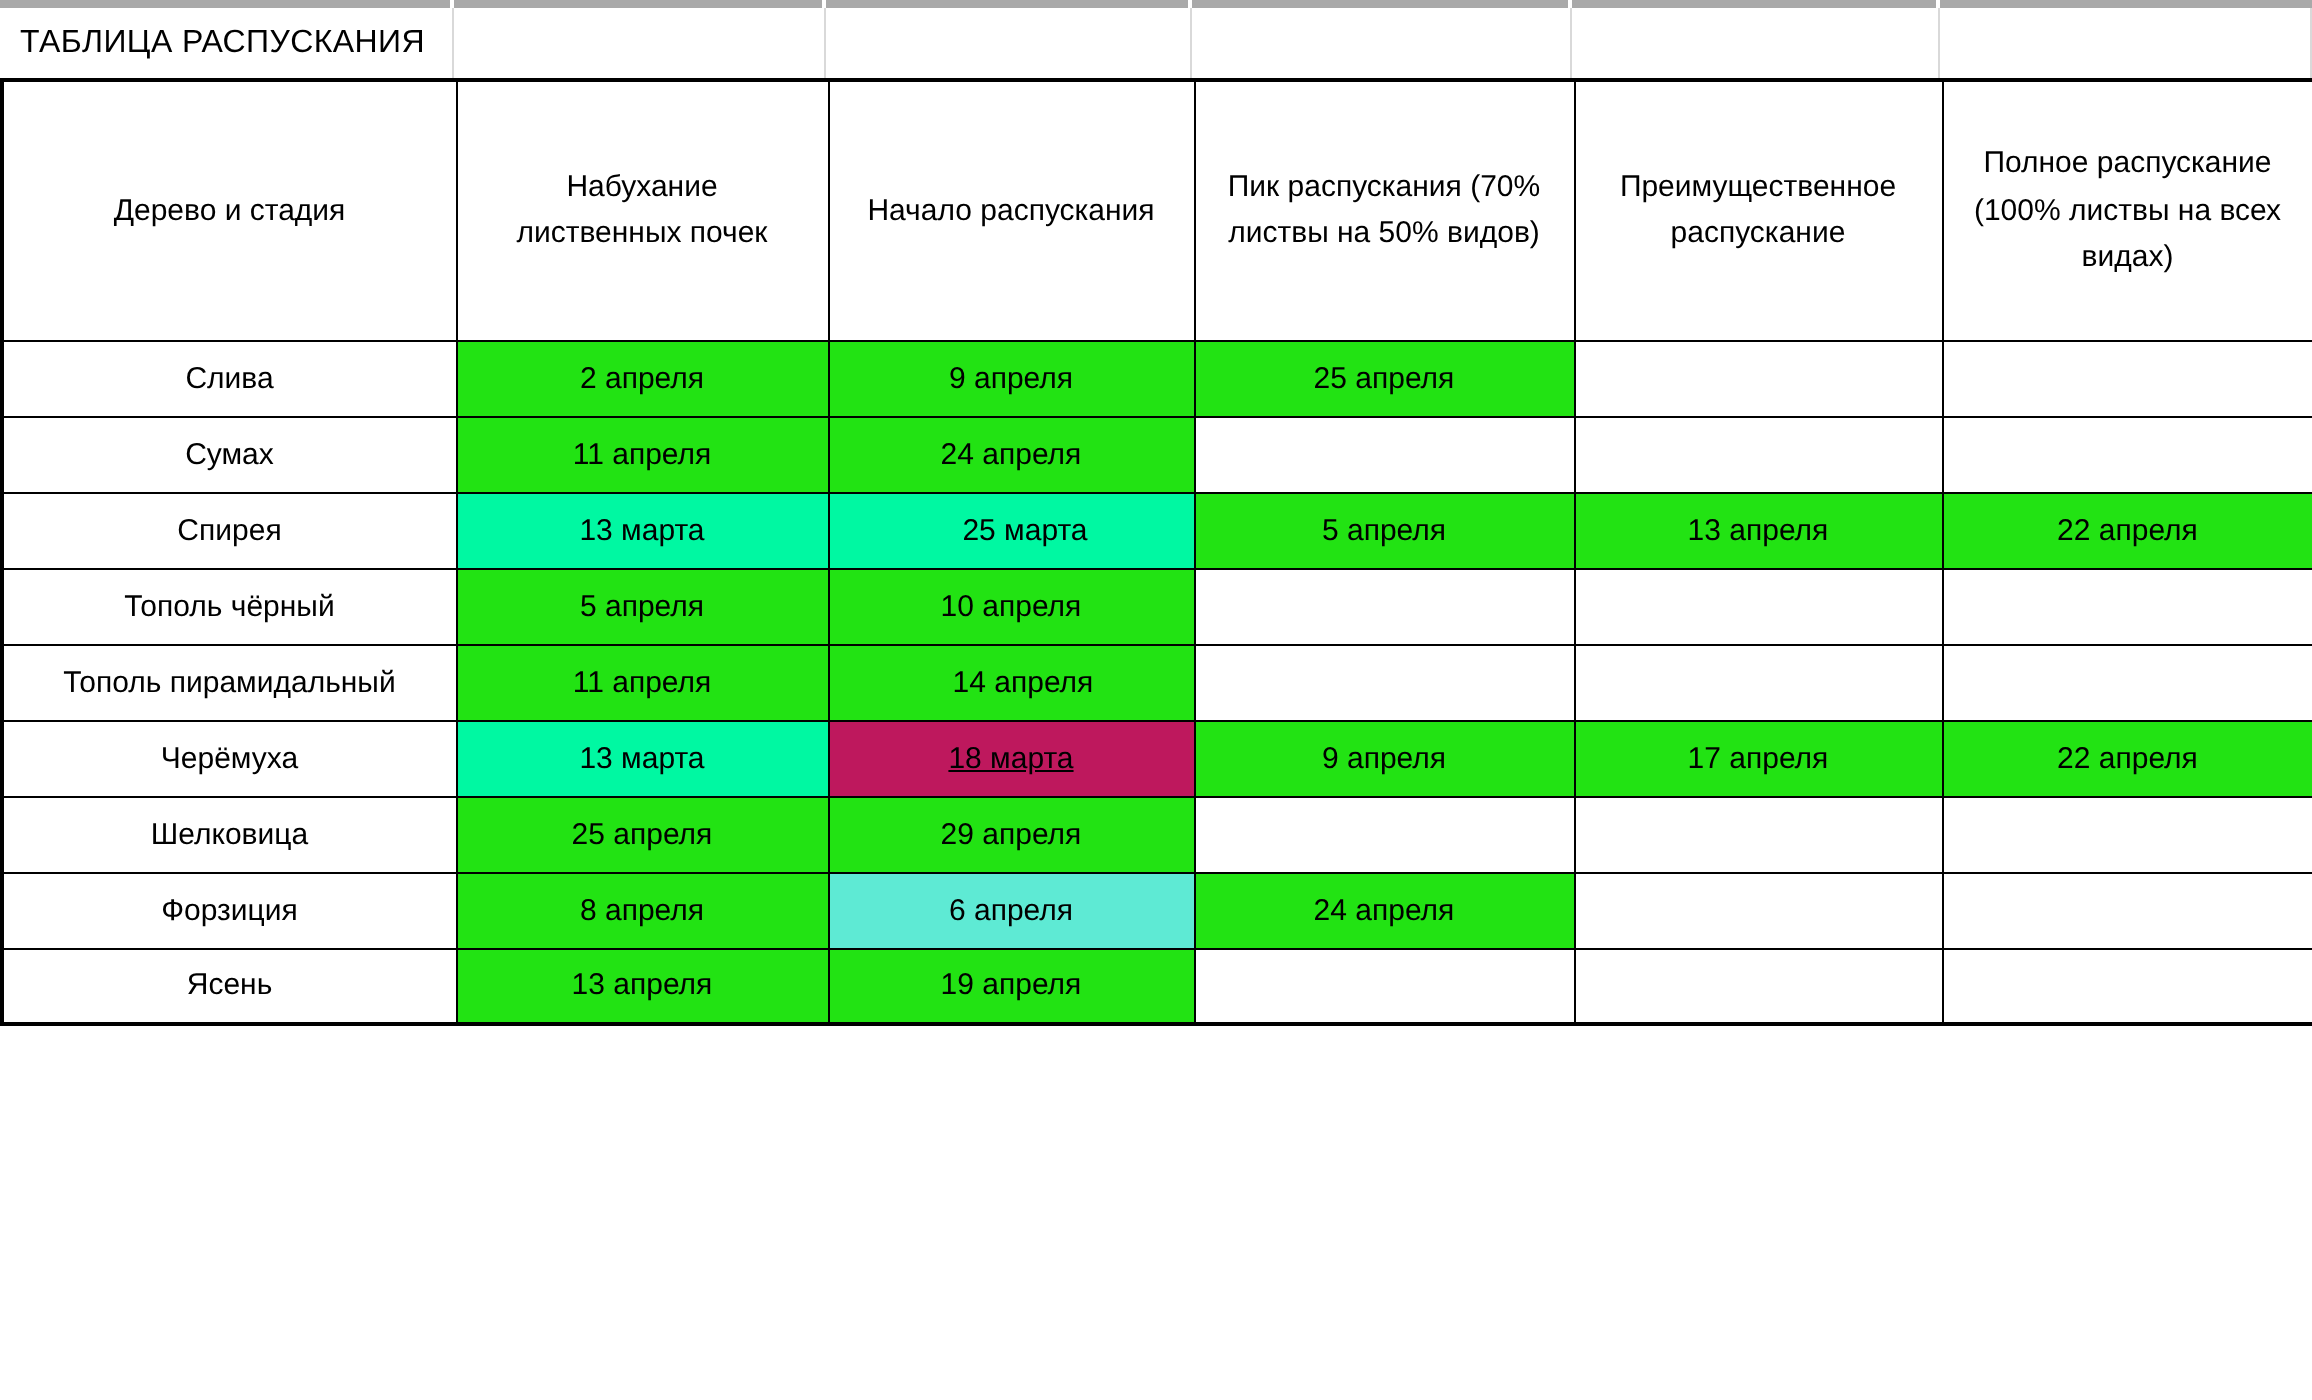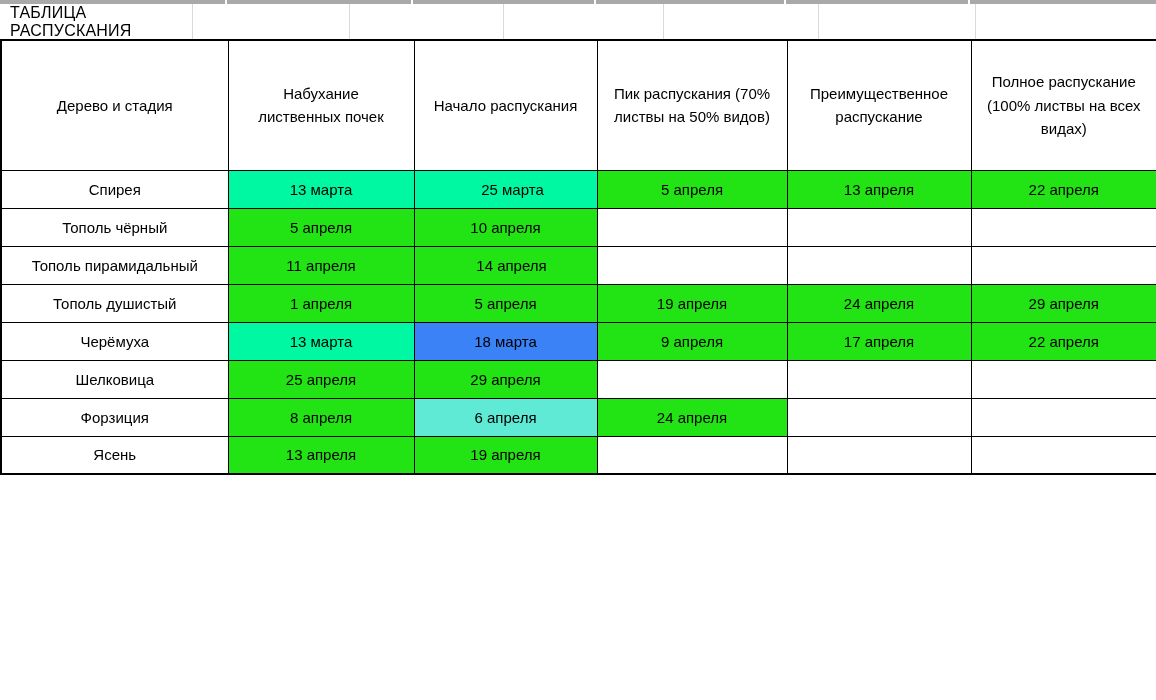--- a/index.html
+++ b/index.html
@@ -5,21 +5,21 @@
   html,body{margin:0;padding:0;background:#fff;}
   .screen{
     width:1156px;height:700px;overflow:hidden;position:relative;
     background:#fff;font-family:"Liberation Sans",sans-serif;color:#000;
   }
   
   .top-strip{display:flex;height:4px;width:1156px;}
   .top-strip .seg{background:#a9a9a9;box-sizing:border-box;border-right:2px solid #fff;height:4px;}
   .top-strip .seg:last-child{border-right:none;}
   
-  .title-row{display:flex;height:35px;width:976px;border-bottom:0;}
+  .title-row{display:flex;height:35px;width:1156px;border-bottom:0;}
   .title-row .seg{box-sizing:border-box;border-right:1px solid #d9d9d9;height:35px;display:flex;align-items:center;}
   .title-row .seg:first-child{padding-left:10px;}
   .title-row .title-text{font-size:16px;letter-spacing:0.2px;}
   .c1{width:227px}.c2{width:186px}.c3{width:183px}.c4{width:190px}.c5{width:184px}.c6{width:186px}
   
   table{border-collapse:collapse;table-layout:fixed;width:1156px;border:2px solid #000;}
   th,td{border:1px solid #000;box-sizing:border-box;overflow:hidden;}
   thead tr{height:130px;}
   th{font-weight:normal;font-size:15px;line-height:1.55;text-align:center;padding:2px 12px;background:#fff;vertical-align:middle;}
   tbody tr{height:38px;}
@@ -64,20 +64,36 @@
         <th>Дерево и стадия</th>
         <th>Набухание лиственных почек</th>
         <th>Начало распускания</th>
         <th>Пик распускания (70% листвы на 50% видов)</th>
         <th>Преимущественное распускание</th>
         <th>Полное распускание (100% листвы на всех видах)</th>
       </tr>
     </thead>
     <tbody>
         <tr>
+          <td>Слива</td>
+          <td style="background: rgb(34, 227, 19);">2 апреля</td>
+          <td style="background: rgb(34, 227, 19);">9 апреля</td>
+          <td style="background: rgb(34, 227, 19);">25 апреля</td>
+          <td></td>
+          <td></td>
+        </tr>
+        <tr>
+          <td>Сумах</td>
+          <td style="background: rgb(34, 227, 19);">11 апреля</td>
+          <td style="background: rgb(34, 227, 19);">24 апреля</td>
+          <td></td>
+          <td></td>
+          <td></td>
+        </tr>
+        <tr>
           <td>Спирея</td>
           <td style="background: rgb(0, 248, 162);">13 марта</td>
           <td style="background: rgb(0, 248, 162); padding-left: 18px;">25 марта</td>
           <td style="background: rgb(34, 227, 19);">5 апреля</td>
           <td style="background: rgb(34, 227, 19);">13 апреля</td>
           <td style="background: rgb(34, 227, 19);">22 апреля</td>
         </tr>
         <tr>
           <td>Тополь чёрный</td>
           <td style="background: rgb(34, 227, 19);">5 апреля</td>
@@ -88,31 +104,23 @@
         </tr>
         <tr>
           <td>Тополь пирамидальный</td>
           <td style="background: rgb(34, 227, 19);">11 апреля</td>
           <td style="background: rgb(34, 227, 19); padding-left: 16px;">14 апреля</td>
           <td></td>
           <td></td>
           <td></td>
         </tr>
         <tr>
-          <td>Тополь душистый</td>
-          <td style="background: rgb(34, 227, 19);">1 апреля</td>
-          <td style="background: rgb(34, 227, 19);">5 апреля</td>
-          <td style="background: rgb(34, 227, 19);">19 апреля</td>
-          <td style="background: rgb(34, 227, 19);">24 апреля</td>
-          <td style="background: rgb(34, 227, 19);">29 апреля</td>
-        </tr>
-        <tr>
           <td>Черёмуха</td>
           <td style="background: rgb(0, 248, 162);">13 марта</td>
-          <td style="background: #3b82f6;">18 марта</td>
+          <td style="background: #be185d; text-decoration: underline;">18 марта</td>
           <td style="background: rgb(34, 227, 19);">9 апреля</td>
           <td style="background: rgb(34, 227, 19);">17 апреля</td>
           <td style="background: rgb(34, 227, 19);">22 апреля</td>
         </tr>
         <tr>
           <td>Шелковица</td>
           <td style="background: rgb(34, 227, 19);">25 апреля</td>
           <td style="background: rgb(34, 227, 19);">29 апреля</td>
           <td></td>
           <td></td>

